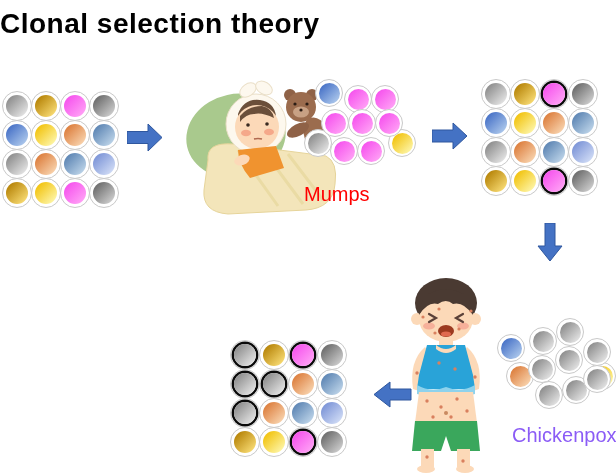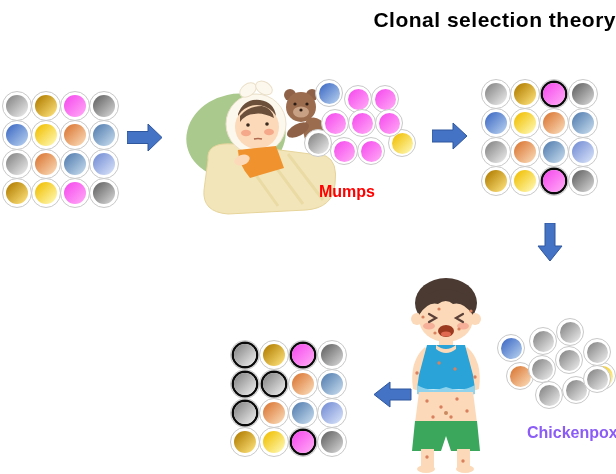--- a/index.html
+++ b/index.html
@@ -1,26 +1,26 @@
 <!DOCTYPE html>
 <html style="--arrow: #4472c4; --arrow-border: #2f579e;"><head>
 <meta charset="utf-8">
 <style>
   html,body{margin:0;padding:0;background:#fff;}
   #stage{
     position:relative;width:616px;height:474px;overflow:hidden;
     background:#fff;font-family:"Liberation Sans",sans-serif;
   }
   .title{
-    position:absolute;left:0;right:0;top:8px;text-align:right;
-    font-size:21px;font-weight:bold;color:#000;letter-spacing:.5px;
+    position:absolute;left:0;right:0;top:8px;text-align:left;
+    font-size:28px;font-weight:bold;color:#000;letter-spacing:.5px;
   }
   .illu{position:absolute;background:#fff;}
   .disease-label{
-    position:absolute;font-size:16px;font-weight:bold;z-index:6;margin-left:15px;
+    position:absolute;font-size:20px;font-weight:normal;z-index:6;
   }
   .arrow{position:absolute;z-index:2;}
   .grid,.cluster{position:absolute;}
   .cell{
     position:absolute;width:30px;height:30px;border-radius:50%;
     background:#fff;border:1px solid #c9c9c9;box-sizing:border-box;
     display:flex;align-items:center;justify-content:center;z-index:4;
   }
   .cell.sm{width:28px;height:28px;}
   .core{width:22px;height:22px;border-radius:50%;}

